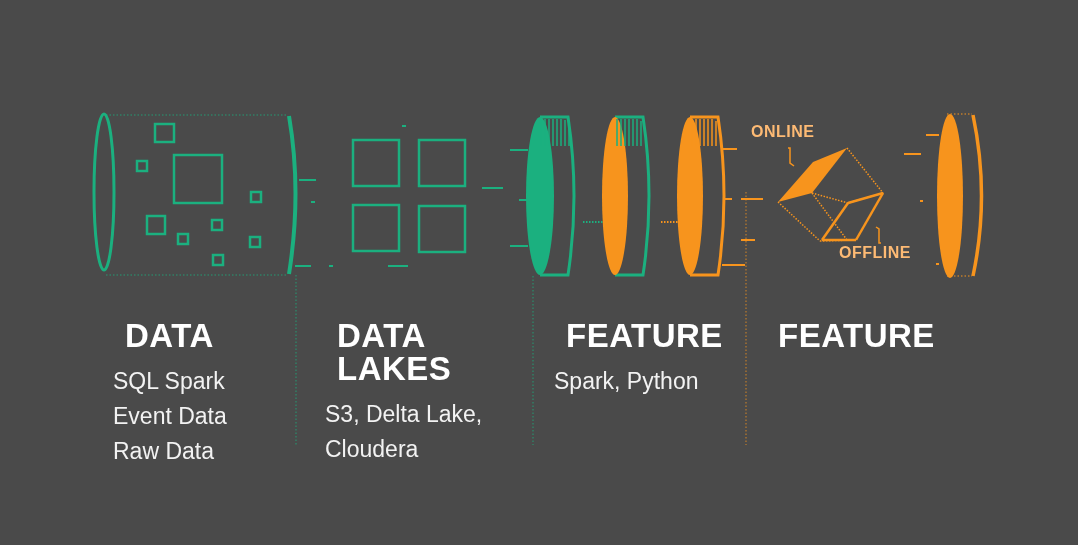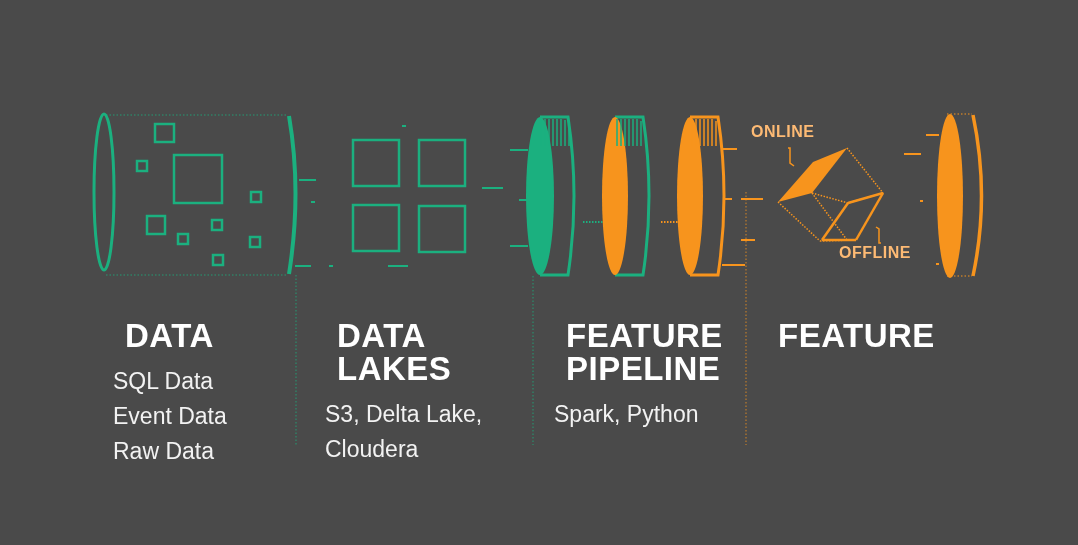--- a/index.html
+++ b/index.html
@@ -169,38 +169,37 @@
   </g>
 </svg>
 
 <div class="cube-label" style="left:751px; top:123px;">ONLINE</div>
 <div class="cube-label" style="left:839px; top:244px;">OFFLINE</div>
 
 <div class="stage-text" style="left:113px; top:307px;">
   <h2 class="stage-title">
     <span class="title-line">DATA</span>
   </h2>
-  <p class="stage-item">SQL Data</p>
+  <p class="stage-item">SQL Spark</p>
   <p class="stage-item">Event Data</p>
   <p class="stage-item">Raw Data</p>
 </div>
 
 <div class="stage-text" style="left:325px; top:307px;">
   <h2 class="stage-title">
     <span class="title-line">DATA</span>
     <span class="title-line">LAKES</span>
   </h2>
   <p class="stage-item">S3, Delta Lake,</p>
   <p class="stage-item">Cloudera</p>
 </div>
 
 <div class="stage-text" style="left:554px; top:307px;">
   <h2 class="stage-title">
     <span class="title-line">FEATURE</span>
-    <span class="title-line">PIPELINE</span>
   </h2>
   <p class="stage-item">Spark, Python</p>
 </div>
 
 <div class="stage-text" style="left:766px; top:307px;">
   <h2 class="stage-title">
     <span class="title-line">FEATURE</span>
   </h2>
 </div>
 

